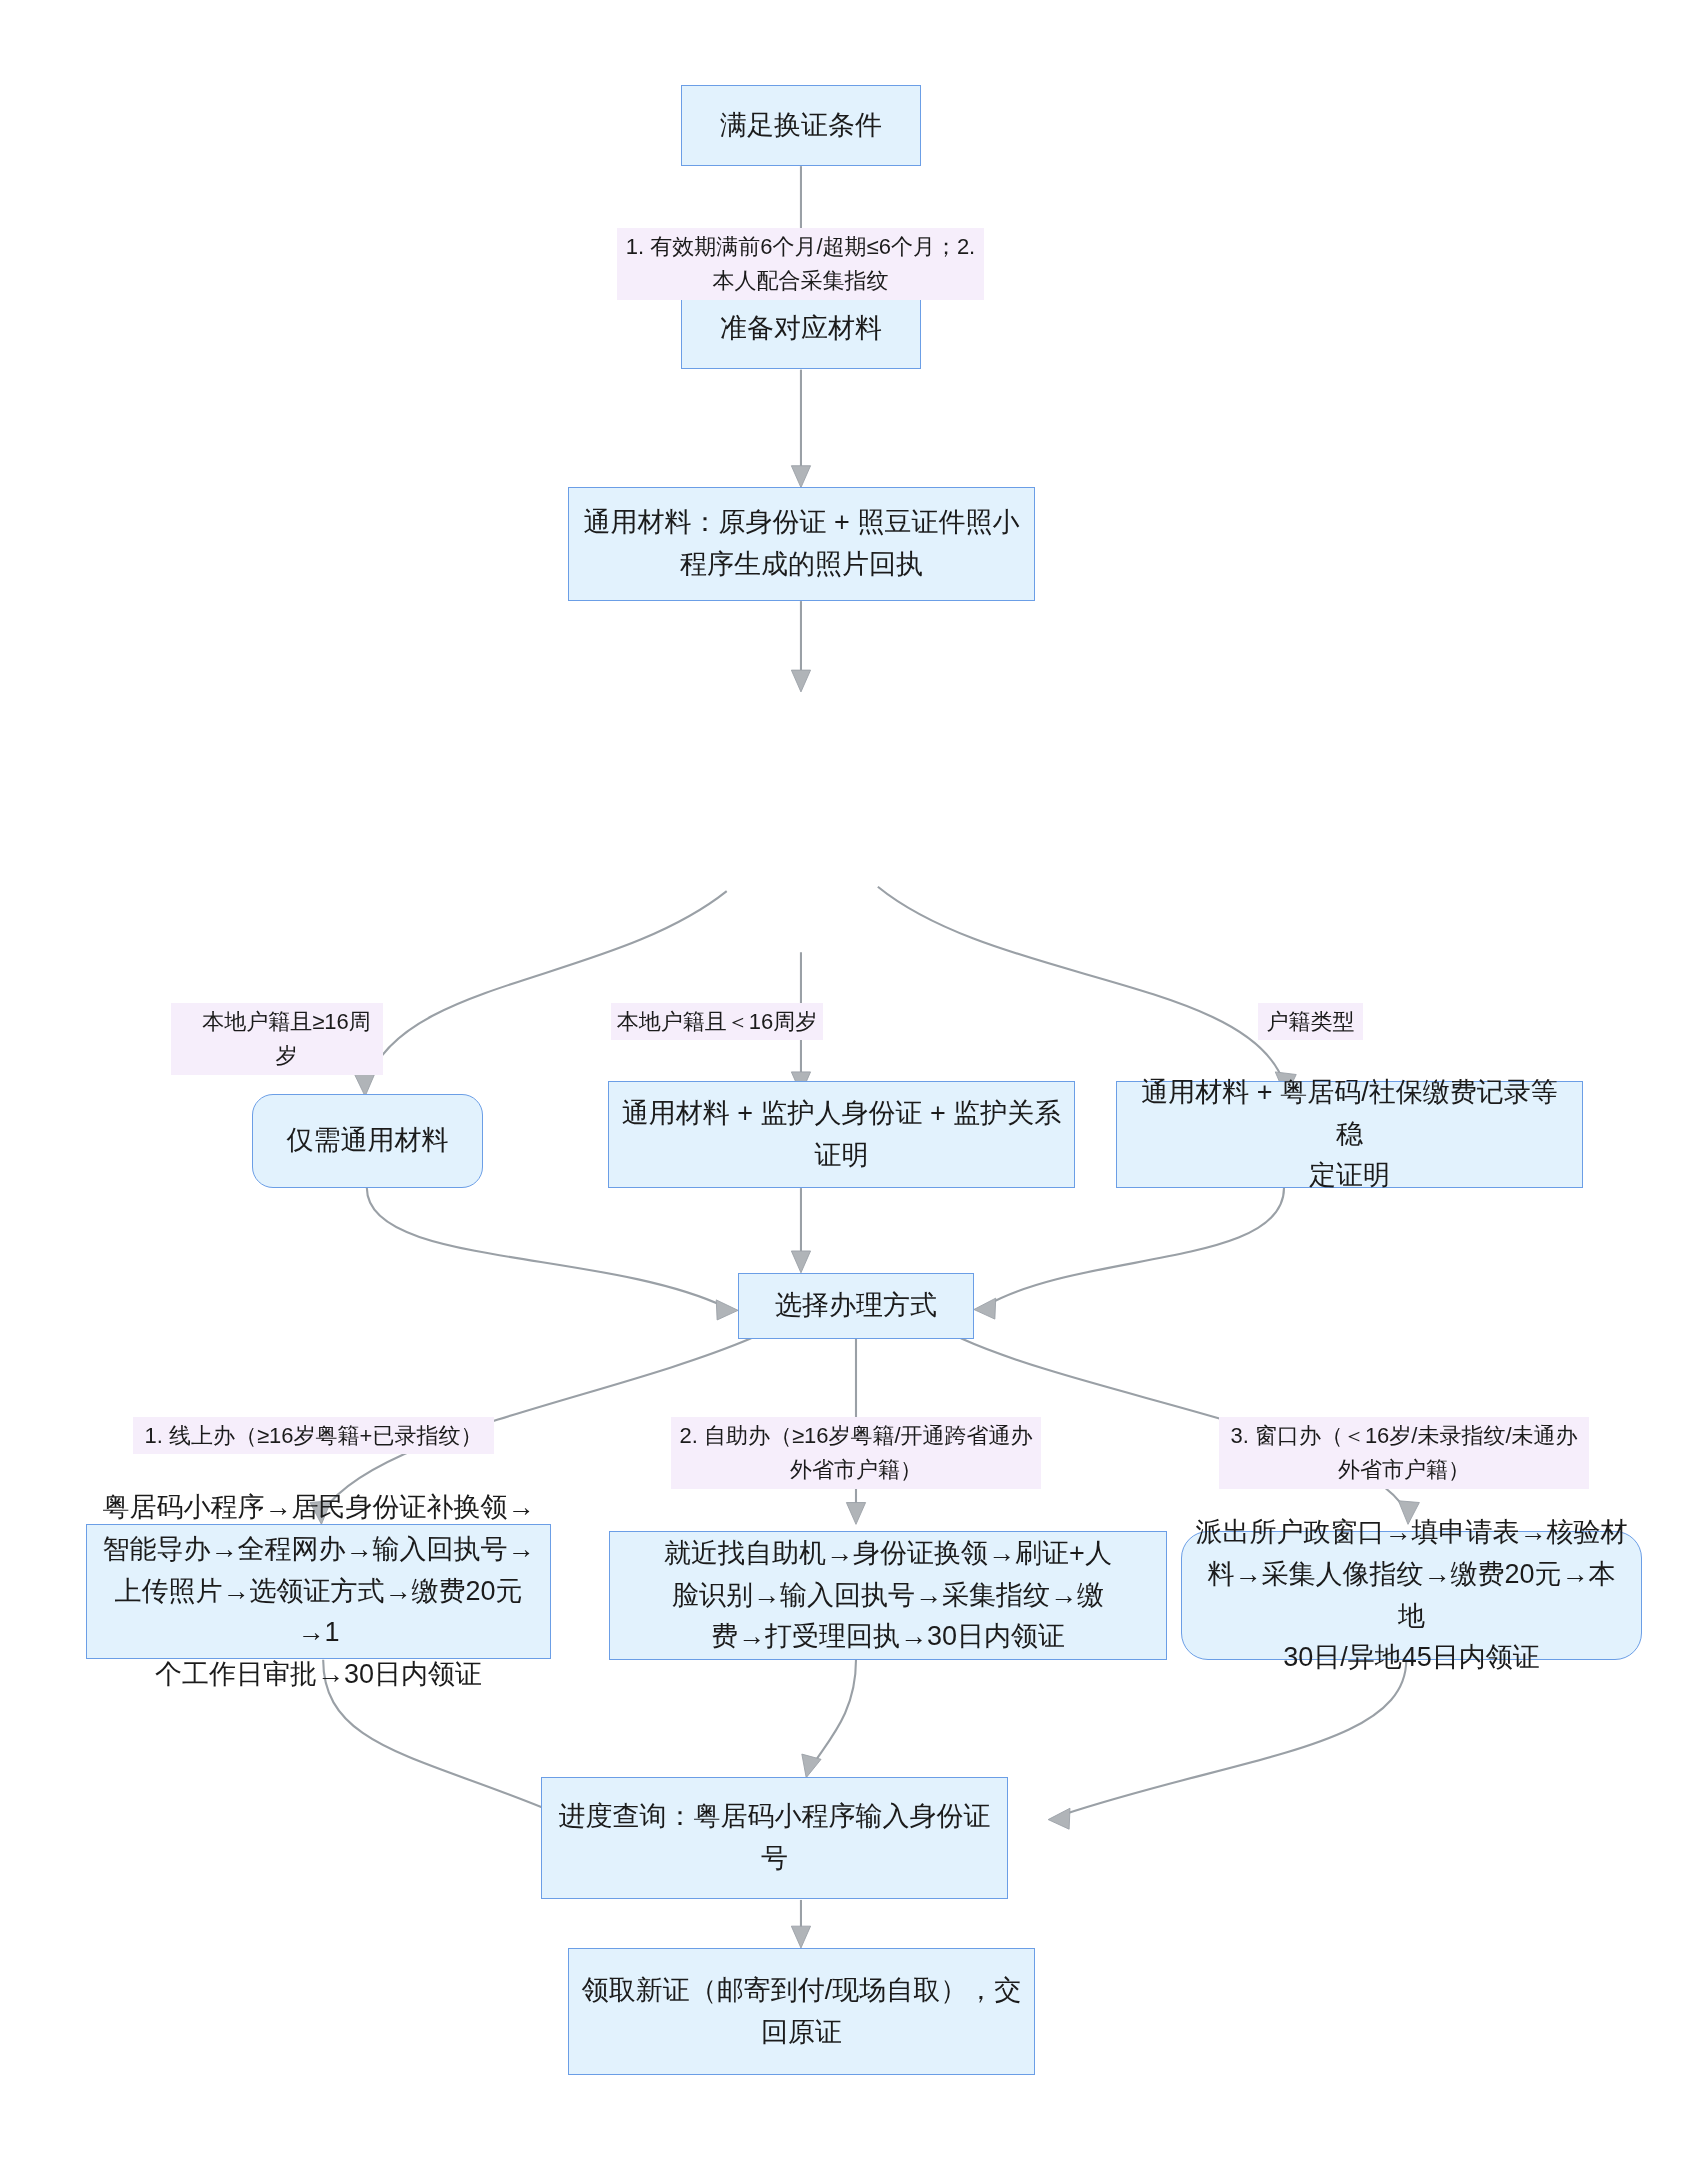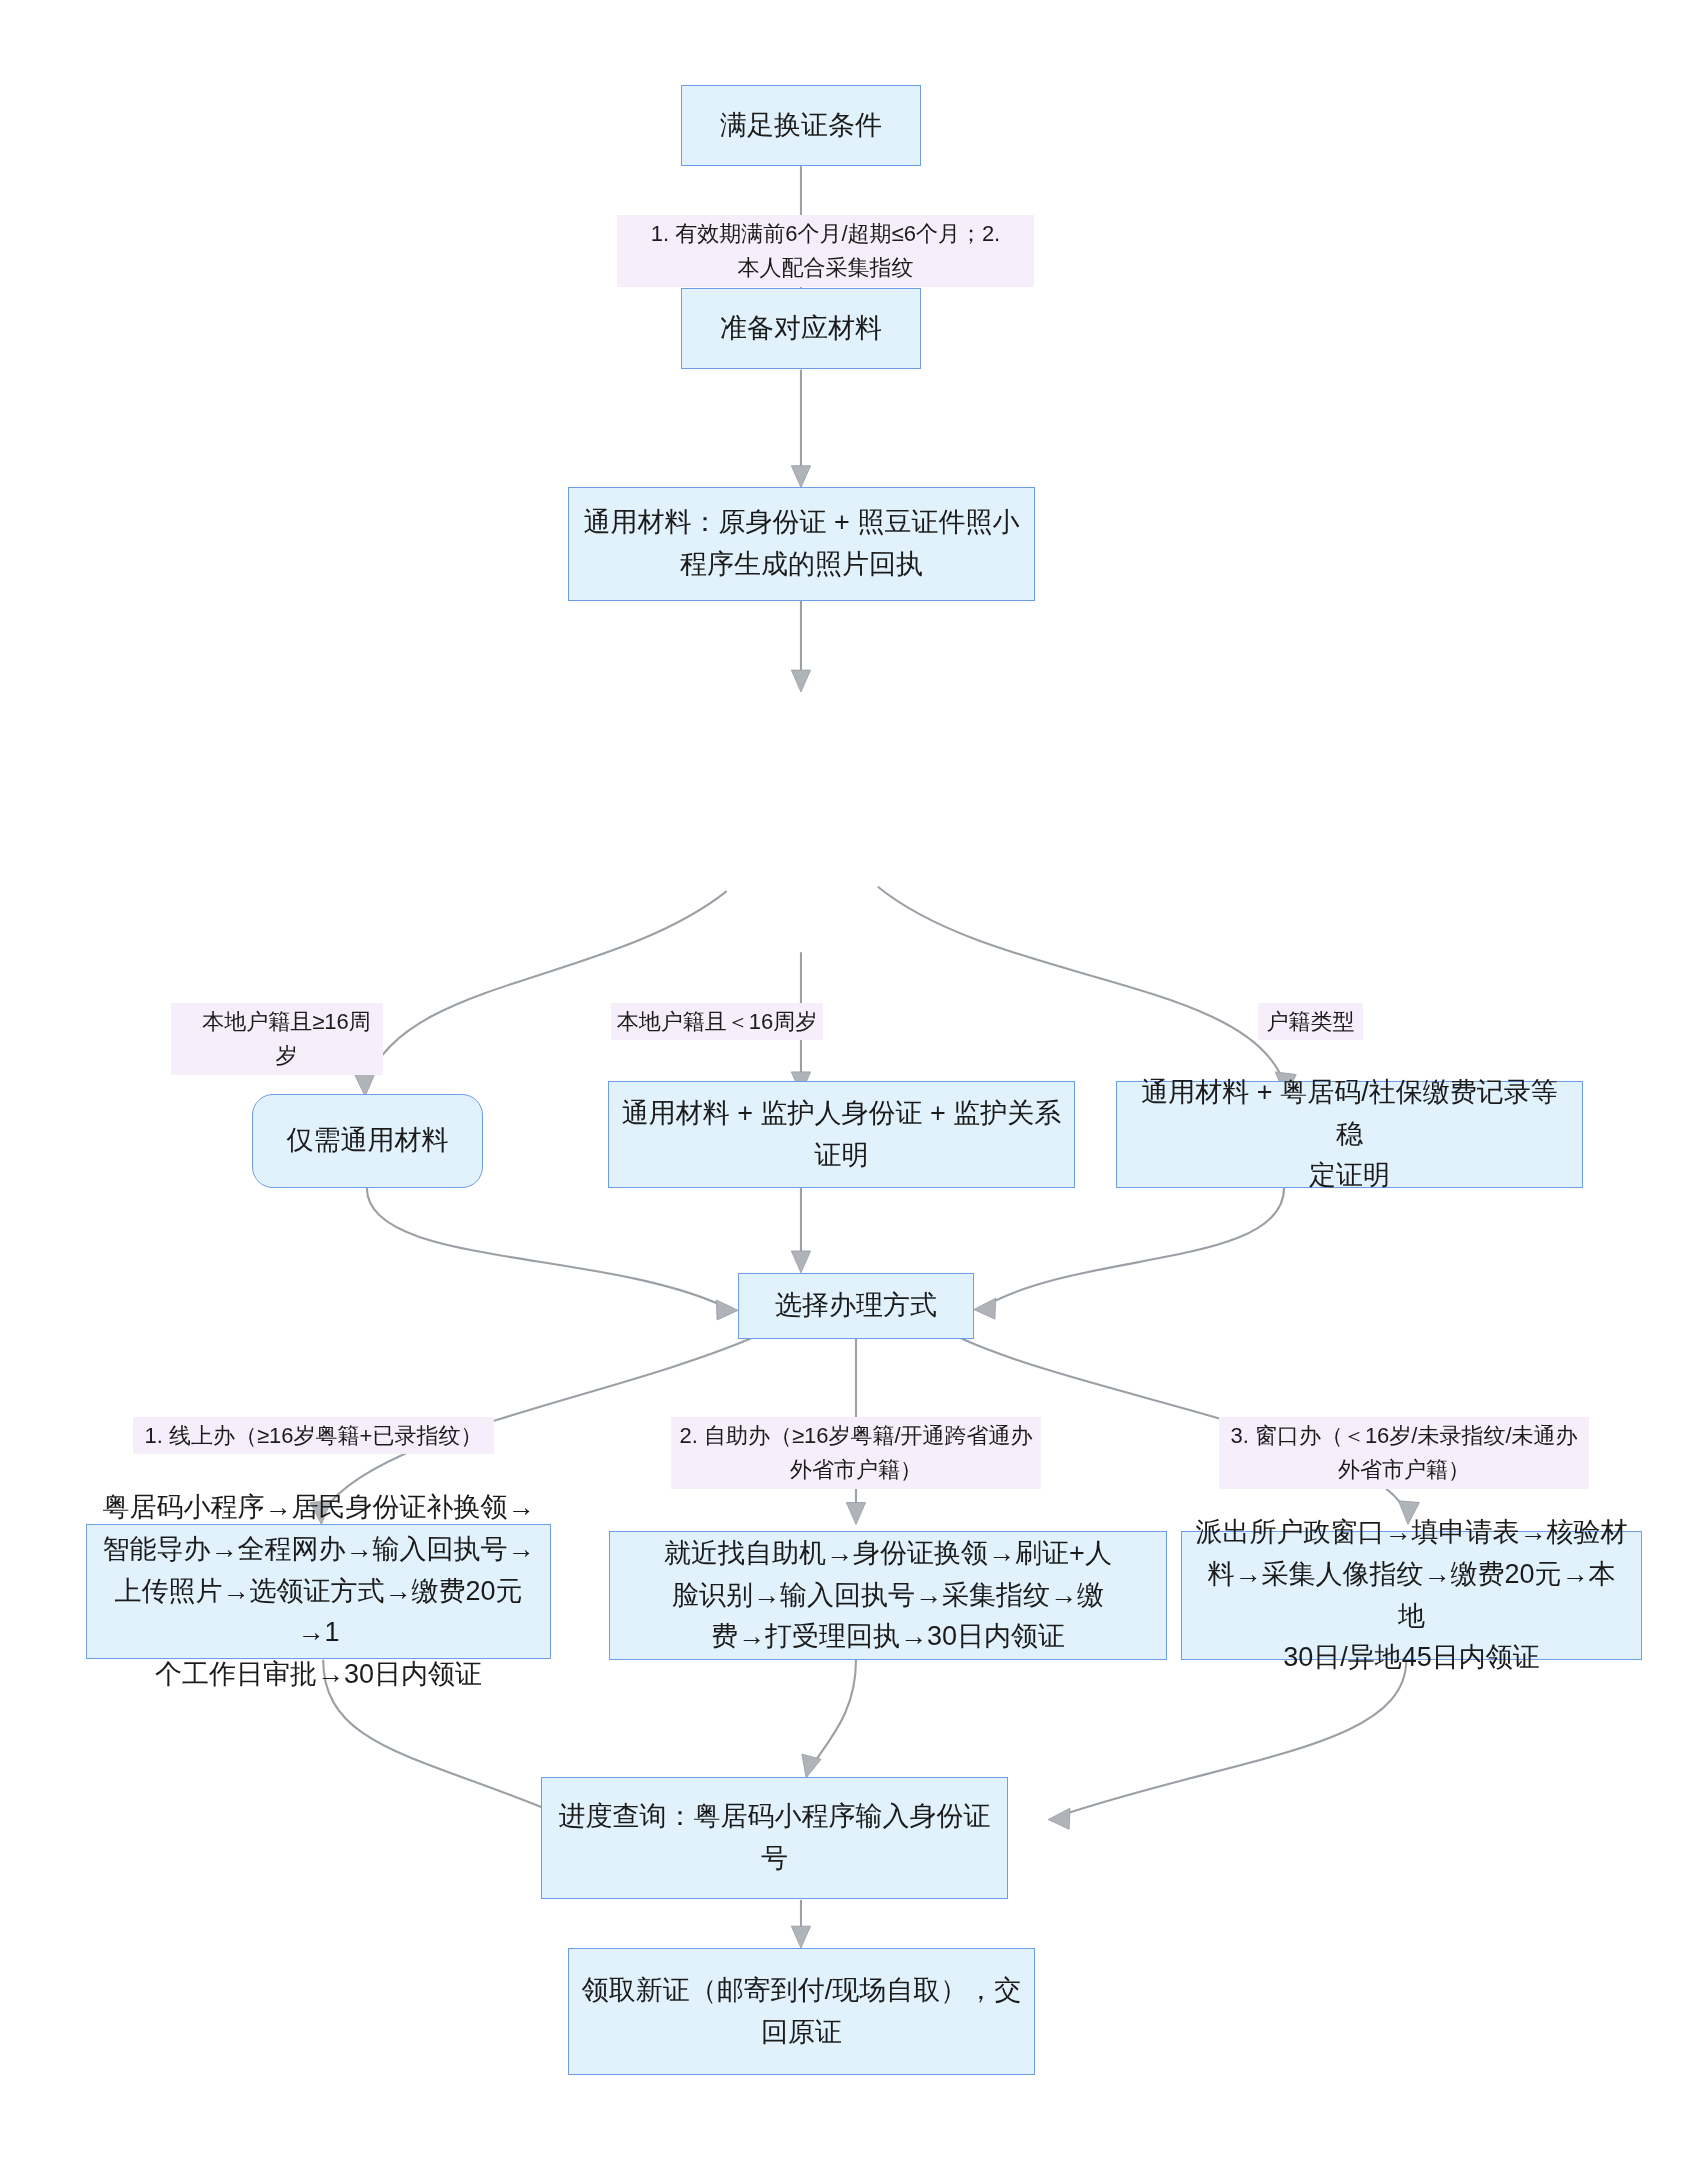--- a/index.html
+++ b/index.html
@@ -144,37 +144,37 @@
 上传照片→选领证方式→缴费20元→1
 个工作日审批→30日内领证</span>
   </div>
 
   <div class="node" style="left:609px;top:1531px;width:558px;height:129px;">
     <span class="txt">就近找自助机→身份证换领→刷证+人
 脸识别→输入回执号→采集指纹→缴
 费→打受理回执→30日内领证</span>
   </div>
 
-  <div class="node" style="left:1181px;top:1531px;width:461px;height:129px;">
+  <div class="node" style="left:1181px;top:1531px;width:461px;height:129px;border-radius:27px;">
     <span class="txt">派出所户政窗口→填申请表→核验材
 料→采集人像指纹→缴费20元→本地
 30日/异地45日内领证</span>
   </div>
 
   <div class="node" style="left:541px;top:1777px;width:467px;height:122px;">
     <span class="txt">进度查询：粤居码小程序输入身份证
 号</span>
   </div>
 
   <div class="node" style="left:568px;top:1948px;width:467px;height:127px;">
     <span class="txt">领取新证（邮寄到付/现场自取），交
 回原证</span>
   </div>
 
-  <div class="edge-label" style="left:617px;top:215px;width:417px;">1. 有效期满前6个月/超期≤6个月；2.
+  <div class="edge-label" style="left:617px;top:228px;width:367px;">1. 有效期满前6个月/超期≤6个月；2.
 本人配合采集指纹</div>
 
   <div class="edge-label" style="left:171px;top:1003px;width:212px;padding-left:24px;">本地户籍且≥16周岁</div>
 
   <div class="edge-label" style="left:611px;top:1003px;width:212px;">本地户籍且＜16周岁</div>
 
   <div class="edge-label" style="left:1258px;top:1003px;width:105px;">户籍类型</div>
 
   <div class="edge-label" style="left:133px;top:1417px;width:361px;">1. 线上办（≥16岁粤籍+已录指纹）</div>
 

